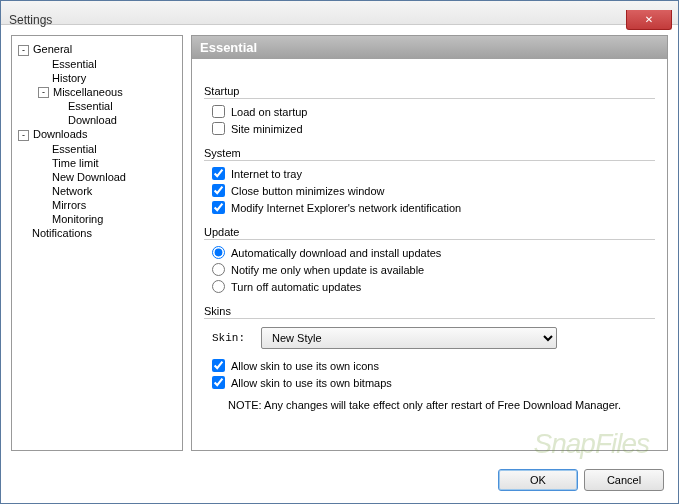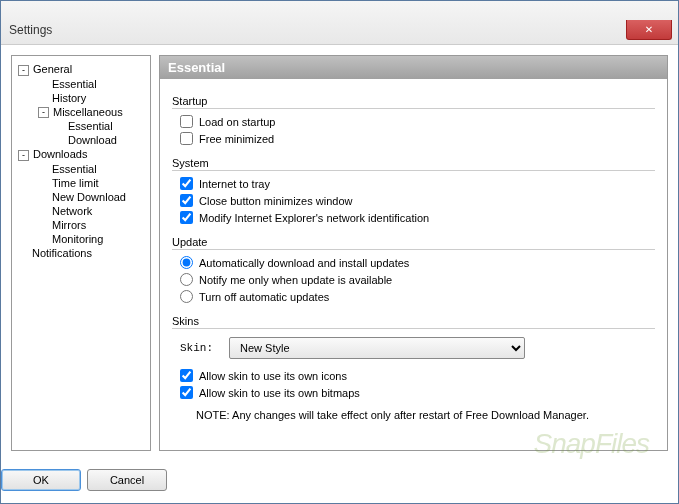--- a/index.html
+++ b/index.html
@@ -13,21 +13,21 @@
     }
     .window {
       width: 679px;
       height: 504px;
       border: 1px solid #5a7aa0;
       background: #fff;
       display: flex;
       flex-direction: column;
     }
     .titlebar {
-      height: 44px;
+      height: 24px;
       background: linear-gradient(#f5f5f5, #e8e8e8);
       display: flex;
       align-items: center;
       justify-content: space-between;
       padding: 14px 0 0 8px;
       border-bottom: 1px solid #ccc;
     }
     .titlebar-text { font-size: 12px; color: #333; }
     .close-btn {
       width: 46px;
@@ -44,21 +44,21 @@
       cursor: pointer;
       margin-right: 6px;
     }
     .content {
       flex: 1;
       display: flex;
       padding: 10px;
       gap: 8px;
     }
     .tree {
-      width: 140px;
+      width: 172px;
       border: 1px solid #999;
       background: #fff;
       padding: 6px 4px;
       overflow: auto;
     }
     .tree-node { padding: 1px 0; cursor: pointer; color: #000; }
     .tree-level-0 { padding-left: 2px; }
     .tree-level-1 { padding-left: 22px; }
     .tree-level-2 { padding-left: 38px; }
     .tree-expand {
@@ -88,21 +88,21 @@
       flex-direction: column;
     }
     .panel-header {
       background: linear-gradient(#c0c0c0, #a0a0a0);
       color: #fff;
       padding: 4px 8px;
       font-size: 13px;
       font-weight: bold;
     }
     .panel-body {
-      padding: 16px 12px;
+      padding: 26px 12px;
       flex: 1;
       overflow: auto;
     }
     .section { margin-bottom: 10px; }
     .section-title {
       font-size: 11px;
       color: #000;
       border-bottom: 1px solid #ccc;
       margin-bottom: 4px;
       padding-bottom: 1px;
@@ -130,20 +130,21 @@
       border-radius: 2px;
       padding: 0 6px;
       font-size: 11px;
     }
     .note {
       padding: 8px 8px 0 24px;
       color: #000;
     }
     .footer {
       display: flex;
+      justify-content: flex-end;
       padding: 8px 14px 12px 0;
       gap: 6px;
       position: relative;
     }
     .btn {
       min-width: 80px;
       height: 22px;
       background: linear-gradient(#f8f8f8, #e2e2e2);
       border: 1px solid #888;
       border-radius: 3px;
@@ -197,21 +198,21 @@
       <div class="panel-body">
 
         <div class="section">
           <div class="section-title">Startup</div>
           <div class="control-row">
             <input type="checkbox" style="">
             <span>Load on startup</span>
           </div>
           <div class="control-row">
             <input type="checkbox" style="">
-            <span>Free minimized</span>
+            <span>Site minimized</span>
           </div>
         </div>
 
         <div class="section">
           <div class="section-title">System</div>
           <div class="control-row">
             <input type="checkbox" checked="" style="">
             <span>Internet to tray</span>
           </div>
           <div class="control-row">

